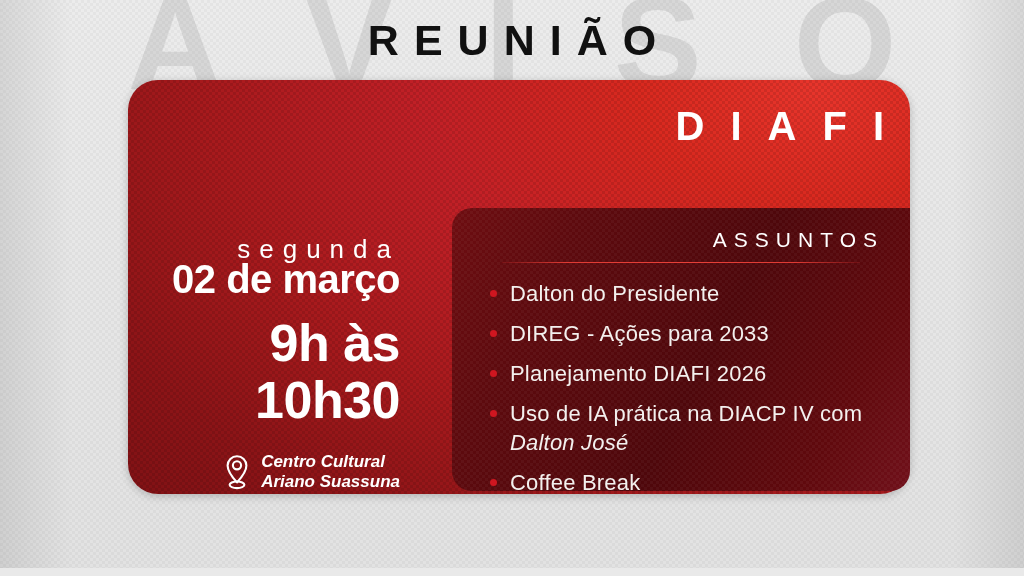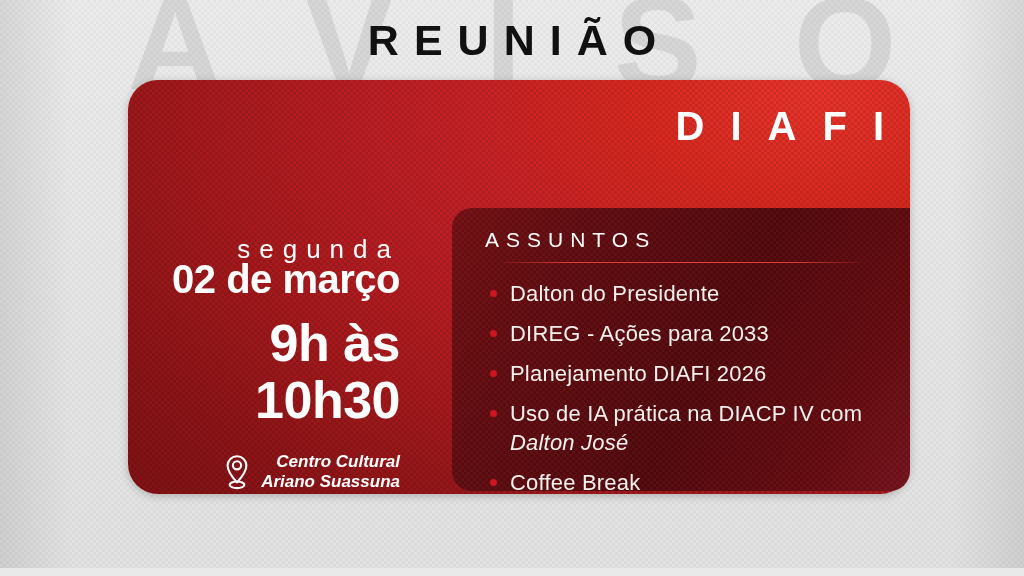--- a/index.html
+++ b/index.html
@@ -177,21 +177,21 @@
     gap: 9px;
   }
 
   .pin-icon { flex: 0 0 auto; line-height: 0; }
 
   .venue-text {
     font-size: 17px;
     font-style: italic;
     font-weight: 600;
     line-height: 1.22;
-    text-align: right;
+    text-align: left;
     white-space: pre-line;
   }
 
   
   .topics-panel {
     position: absolute;
     left: 452px;
     top: 208px;
     width: 458px;
     height: 283px;
@@ -213,21 +213,21 @@
     pointer-events: none;
   }
 
   .panel-inner {
     position: relative;
     z-index: 2;
     padding: 20px 26px 0 26px;
   }
 
   .topics-title {
-    text-align: left;
+    text-align: right;
     color: #ffffff;
     font-size: 21px;
     font-weight: 500;
     letter-spacing: 7px;
     text-indent: 7px;
     white-space: nowrap;
   }
 
   .topics-divider {
     height: 1px;

